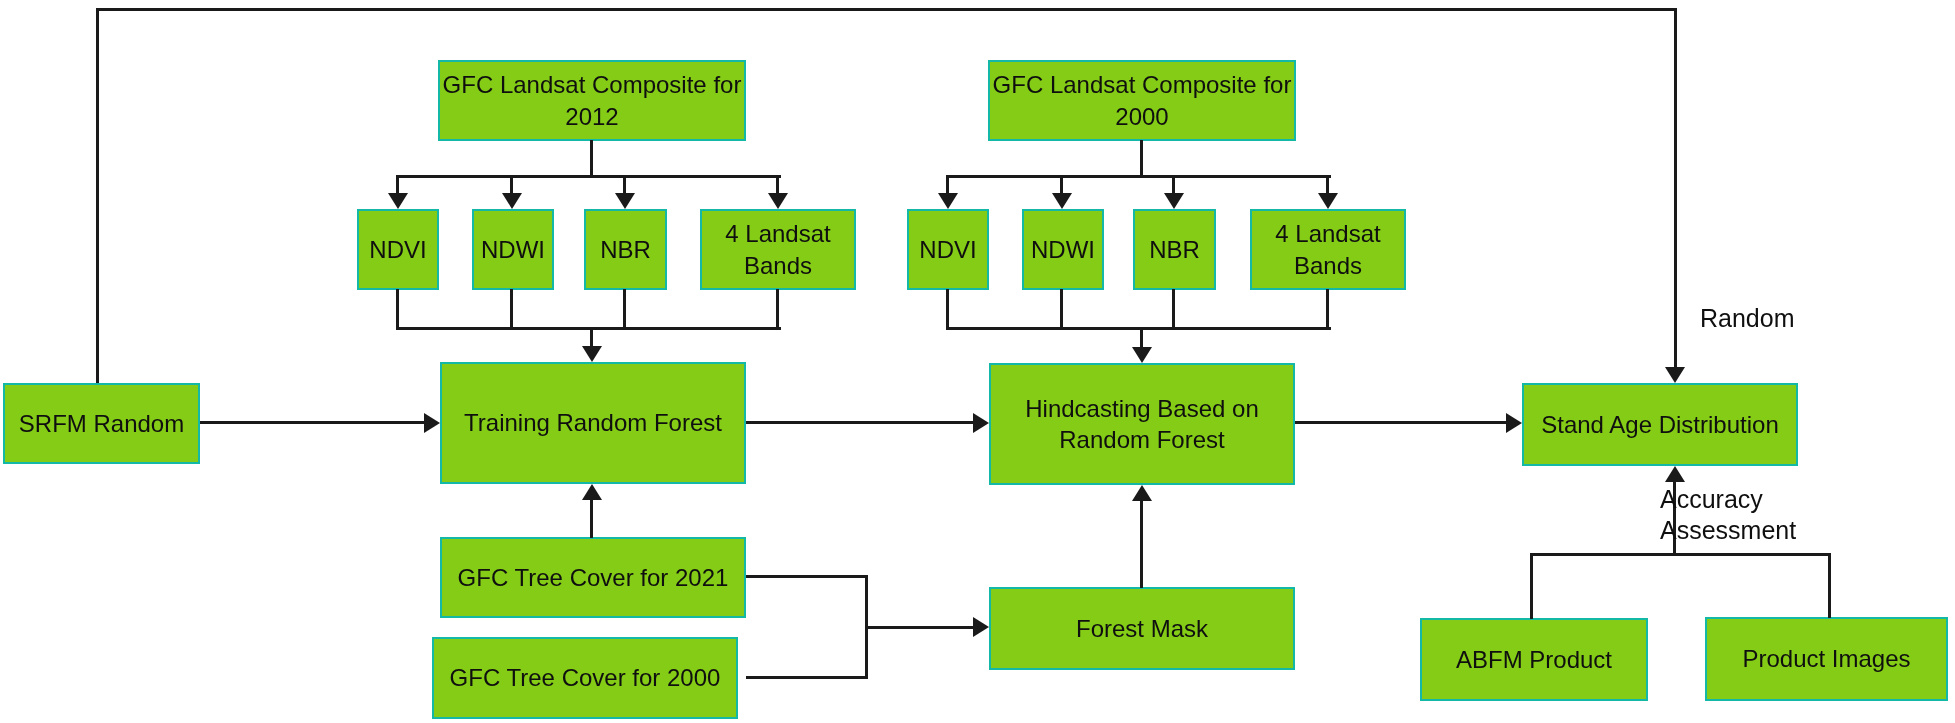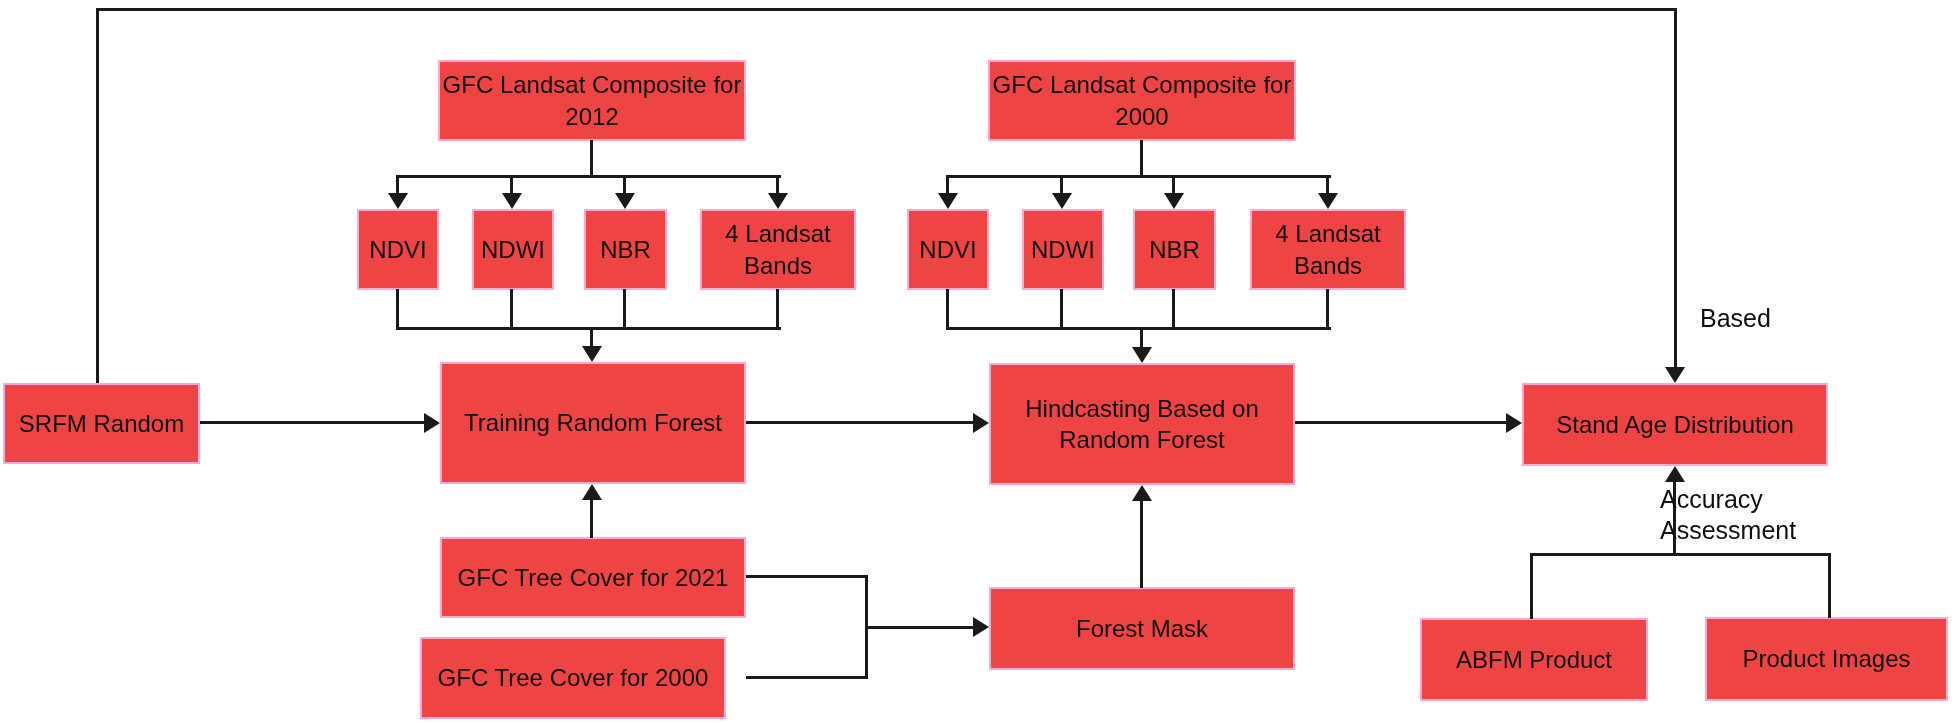--- a/index.html
+++ b/index.html
@@ -6,22 +6,22 @@
   .canvas{
     position:relative;
     width:1955px;height:723px;
     background:#ffffff;
     font-family:"Liberation Sans", sans-serif;
     overflow:hidden;
   }
   .node{
     position:absolute;
     box-sizing:border-box;
-    border:2px solid #f9a8d4;
-    background:#ef4444;
+    border:2px solid #14b8a6;
+    background:#84cc16;
     display:flex;align-items:center;justify-content:center;
     text-align:center;
     color:#0f0f0f;
     font-size:24px;line-height:1.3;
     white-space:pre;
   }
   .lbl{
     position:absolute;
     color:#0f0f0f;
     font-size:25px;line-height:1.25;
@@ -62,36 +62,36 @@
   <div class="node" style="left:1250px;top:209px;width:156px;height:81px;">4 Landsat
 Bands</div>
 
   <div class="node" style="left:3px;top:383px;width:197px;height:81px;">SRFM Random</div>
 
   <div class="node" style="left:440px;top:362px;width:306px;height:122px;">Training Random Forest</div>
 
   <div class="node" style="left:989px;top:363px;width:306px;height:122px;">Hindcasting Based on
 Random Forest</div>
 
-  <div class="node" style="left:1522px;top:383px;width:306px;height:83px;">Stand Age Distribution</div>
+  <div class="node" style="left:1522px;top:383px;width:276px;height:83px;">Stand Age Distribution</div>
 
   <div class="node" style="left:440px;top:537px;width:306px;height:81px;">GFC Tree Cover for 2021</div>
-  <div class="node" style="left:420px;top:637px;width:306px;height:82px;">GFC Tree Cover for 2000</div>
+  <div class="node" style="left:432px;top:637px;width:306px;height:82px;">GFC Tree Cover for 2000</div>
 
   <div class="node" style="left:989px;top:587px;width:306px;height:83px;">Forest Mask</div>
 
   <div class="node" style="left:1420px;top:618px;width:228px;height:83px;">ABFM Product</div>
   <div class="node" style="left:1705px;top:617px;width:243px;height:84px;">Product Images</div>
 
   <div>
     <div class="vl" style="left:96px;top:8px;height:375px;"></div>
     <div class="hl" style="left:96px;top:8px;width:1581px;"></div>
     <div class="vl" style="left:1674px;top:8px;height:359px;"></div>
     <div class="ad" style="left:1665px;top:367px;"></div>
-    <div class="lbl" style="left:1700px;top:303px;">Based</div>
+    <div class="lbl" style="left:1700px;top:303px;">Random</div>
   </div>
 
   <div>
     <div class="hl" style="left:200px;top:421px;width:226px;"></div>
     <div class="ar" style="left:424px;top:413px;"></div>
   </div>
 
   <div>
     <div class="hl" style="left:746px;top:421px;width:229px;"></div>
     <div class="ar" style="left:973px;top:413px;"></div>

